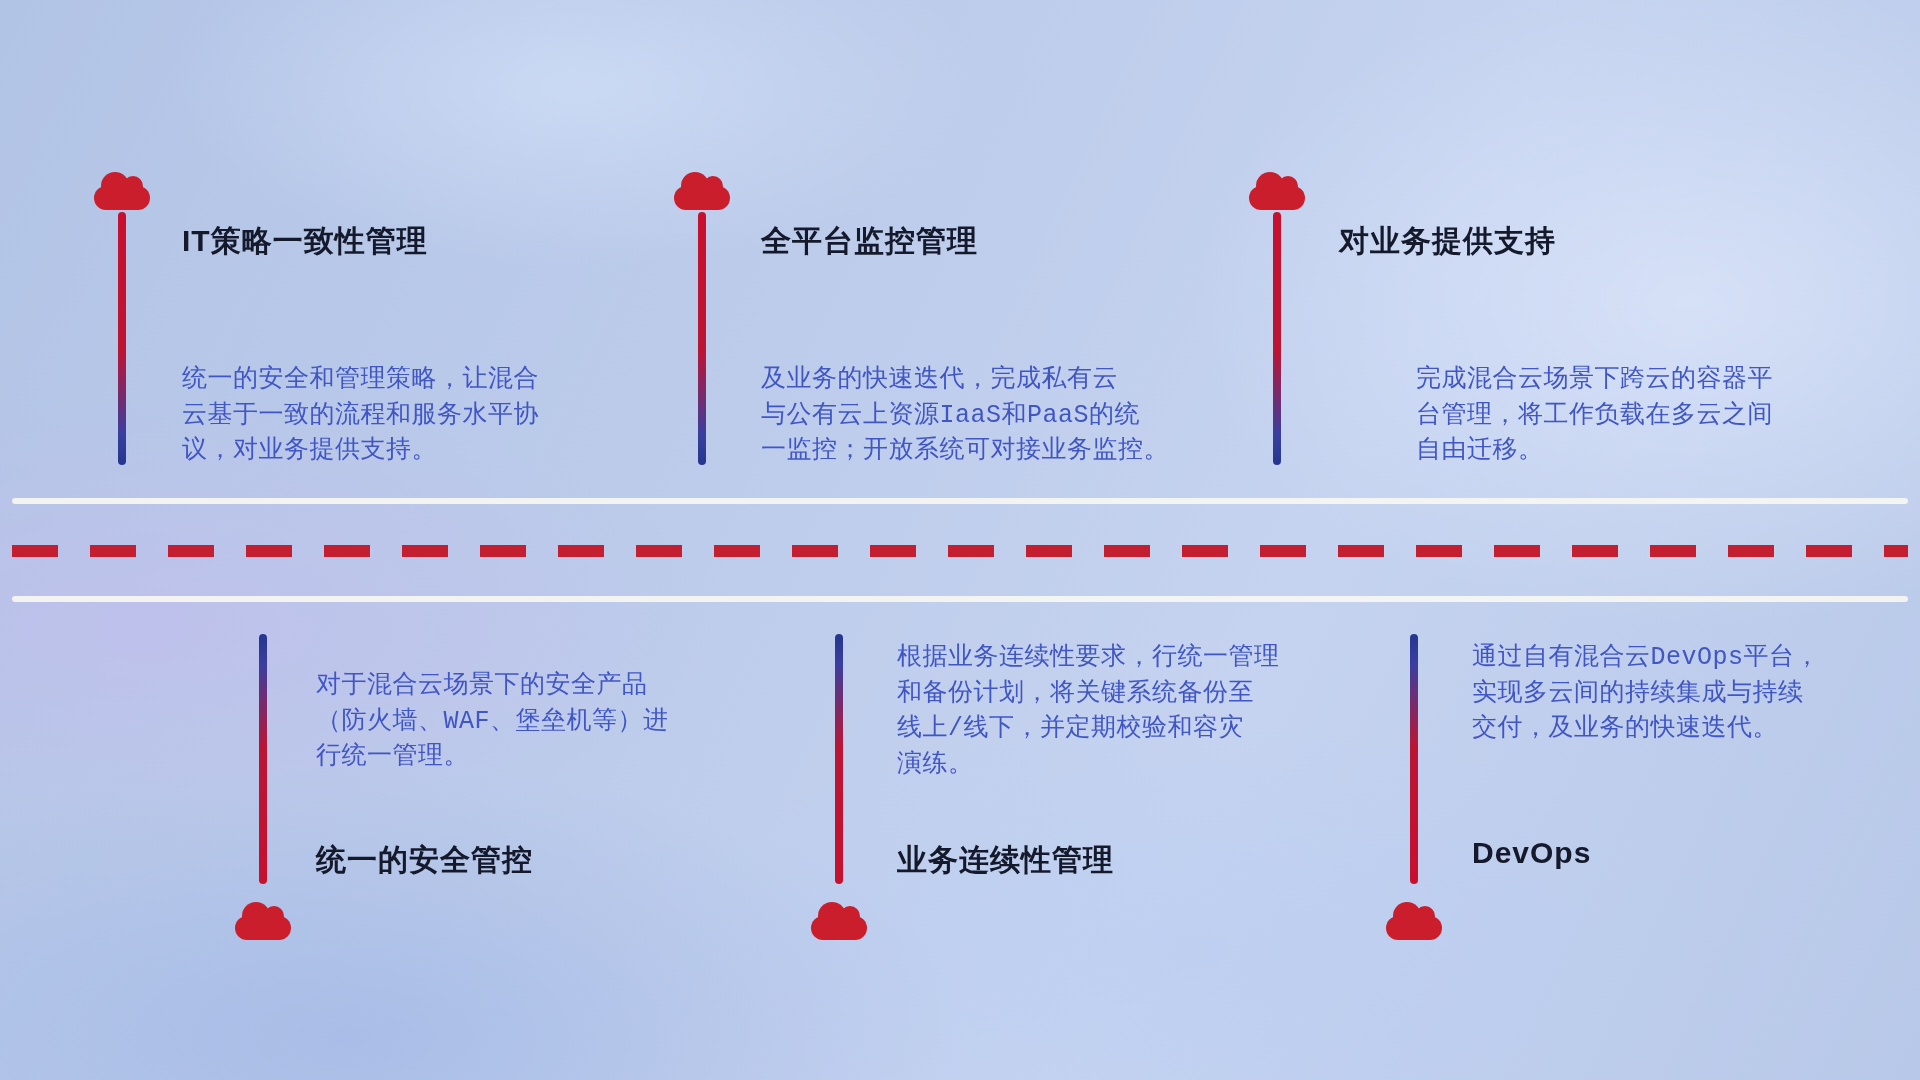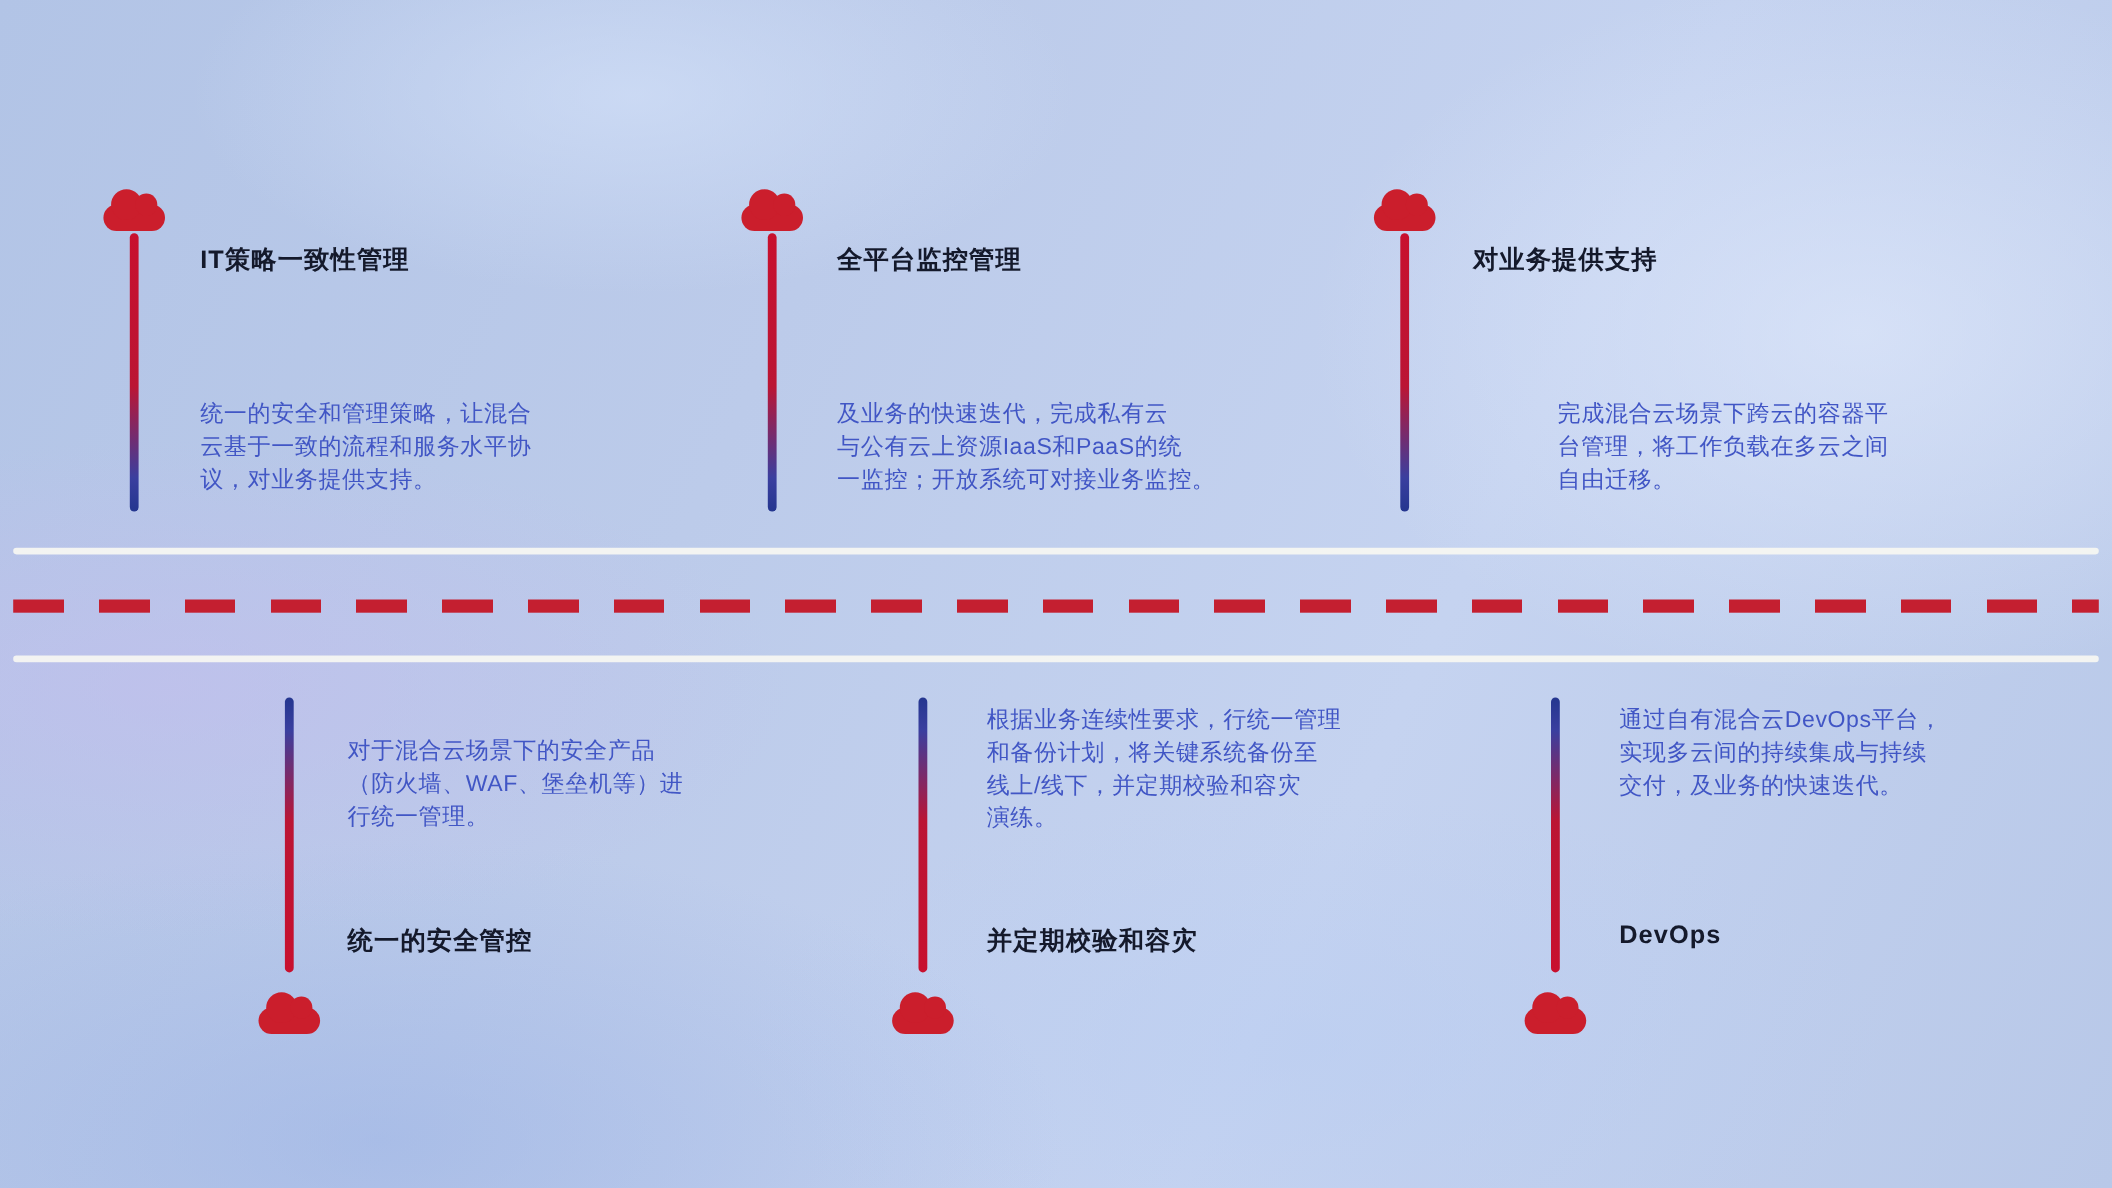--- a/index.html
+++ b/index.html
@@ -90,34 +90,35 @@
   .vline.red-top {
     background: linear-gradient(180deg, #c8102e 0%, #bb1534 55%, #3a3f9f 88%, #24368f 100%);
   }
   .vline.red-bottom {
     background: linear-gradient(0deg, #c8102e 0%, #bb1534 55%, #3a3f9f 88%, #24368f 100%);
   }
 
   
   .item-title {
     position: absolute;
-    font-size: 23px;
+    font-size: 30px;
     font-weight: 700;
     color: #14192b;
     letter-spacing: 1px;
     white-space: nowrap;
   }
   .item-desc {
     position: absolute;
     width: 470px;
-    font-size: 21px;
+    font-size: 25px;
     line-height: 1.42;
     color: #4156c5;
     white-space: pre-line;
     letter-spacing: 0.5px;
+    font-family: Liberation Mono, monospace;
   }
 </style>
 </head>
 <body>
 
 <div class="canvas">
 
   <div class="white-line top-line"></div>
   <div class="dashed-line"></div>
   <div class="white-line bottom-line"></div>
@@ -159,21 +160,21 @@
   <div class="item-title" style="left:316px; top:840px;">统一的安全管控</div>
 
   <div class="vline red-bottom" style="left:835px; top:634px; height:250px;"></div>
   <div class="cloud-wrap" style="left:811px; top:898px;">
     <div class="cloud"></div>
   </div>
   <div class="item-desc" style="left:897px; top:640px;">根据业务连续性要求，行统一管理
 和备份计划，将关键系统备份至
 线上/线下，并定期校验和容灾
 演练。</div>
-  <div class="item-title" style="left:897px; top:840px;">并定期校验和容灾</div>
+  <div class="item-title" style="left:897px; top:840px;">业务连续性管理</div>
 
   <div class="vline red-bottom" style="left:1410px; top:634px; height:250px;"></div>
   <div class="cloud-wrap" style="left:1386px; top:898px;">
     <div class="cloud"></div>
   </div>
   <div class="item-desc" style="left:1472px; top:640px;">通过自有混合云DevOps平台，
 实现多云间的持续集成与持续
 交付，及业务的快速迭代。</div>
   <div class="item-title" style="left:1472px; top:836px;">DevOps</div>
 

